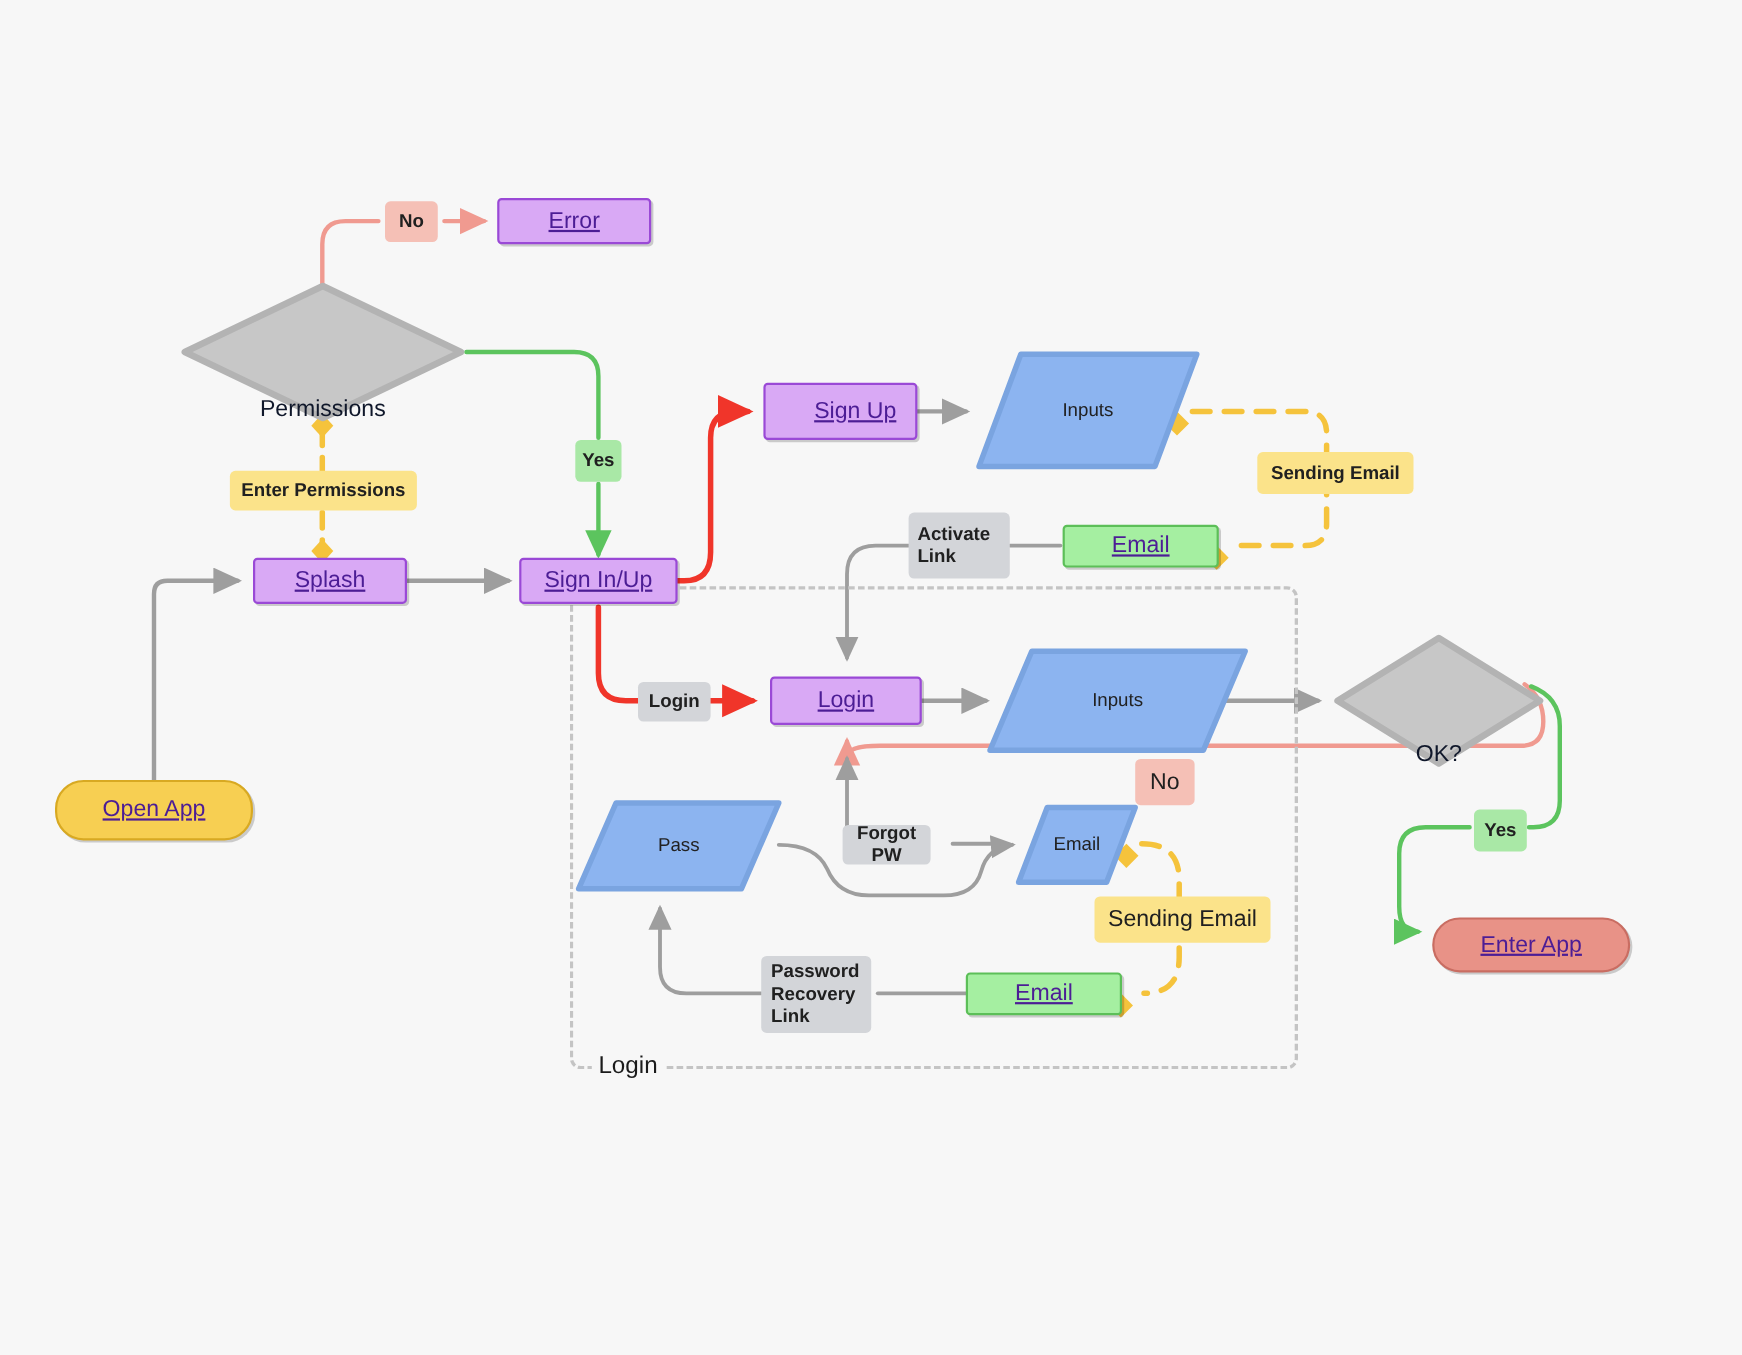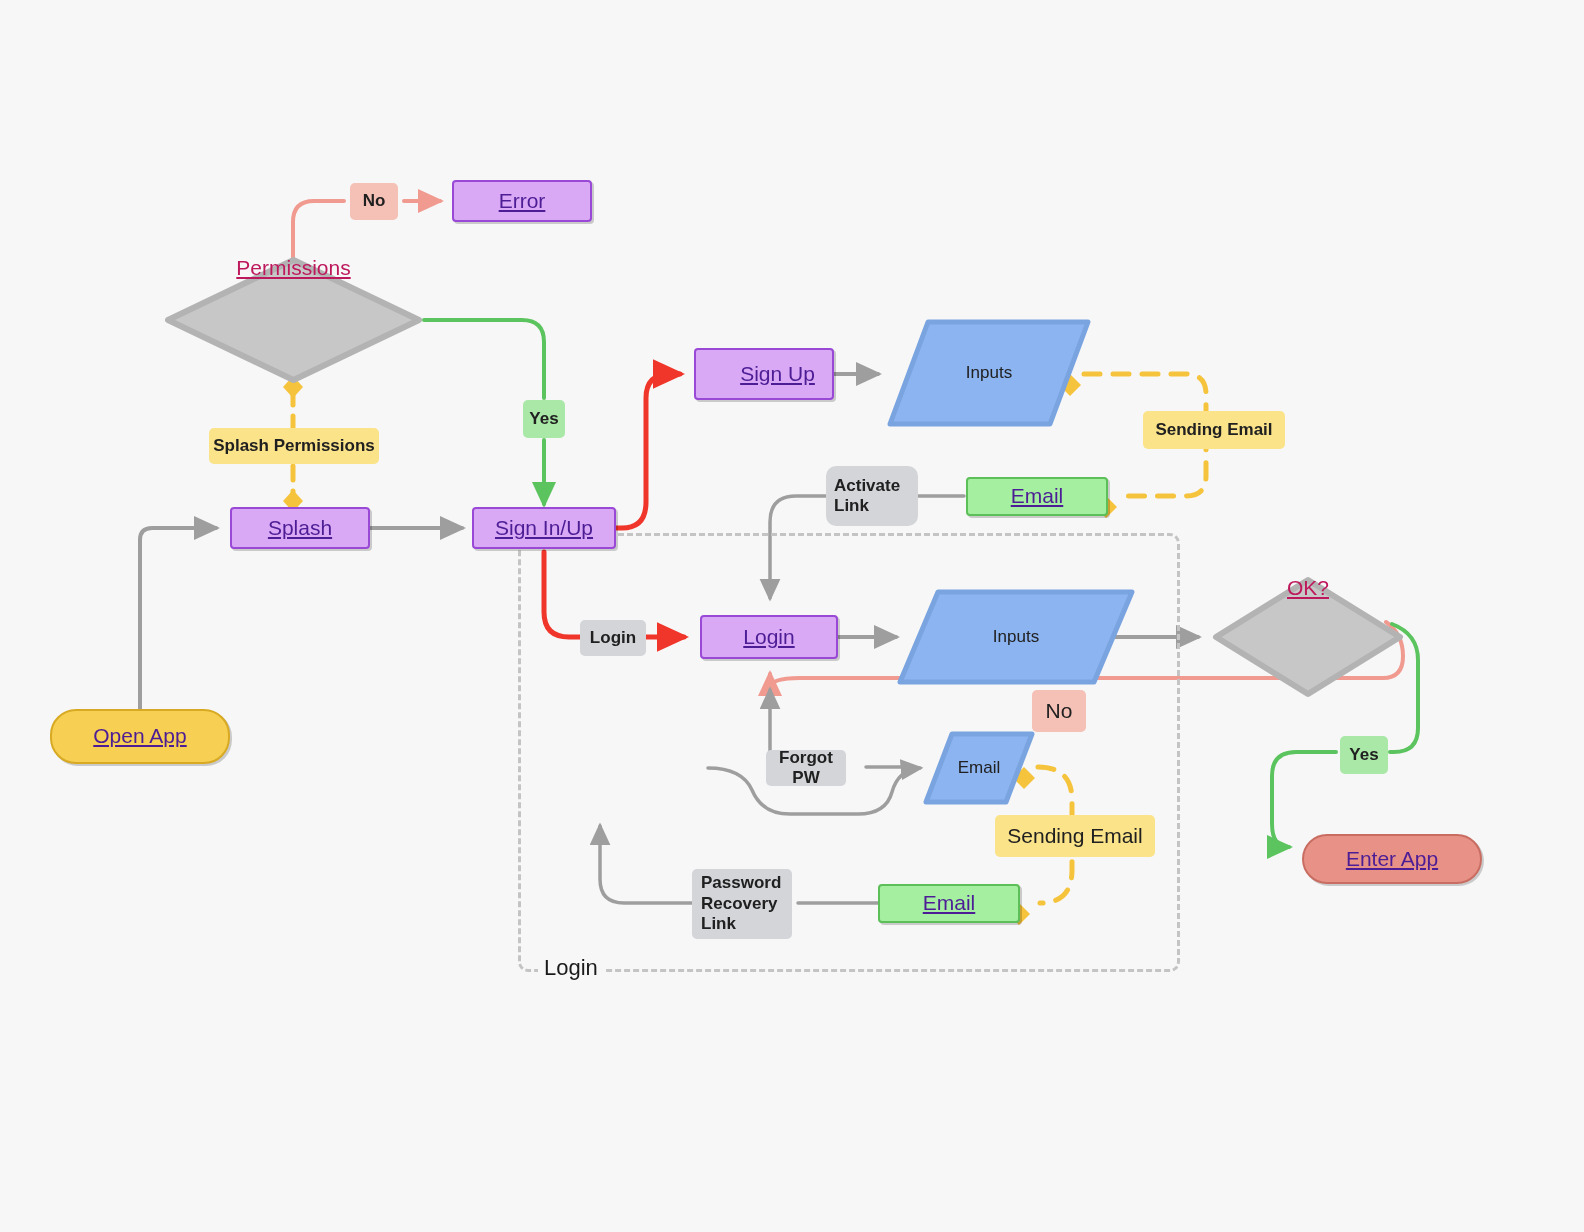--- a/index.html
+++ b/index.html
@@ -40,26 +40,25 @@
   }
   .n-purple { background: #d9a9f5; border-color: #9a49d6; }
   .n-yellow { background: #f7cf52; border-color: #d8a922; border-radius: 26px; }
   .n-red    { background: #e89287; border-color: #c96d62; border-radius: 26px; }
   .n-green  { background: #a5efa1; border-color: #5cbf58; }
 
   
   .diamond {
     position: absolute;
     display: flex;
-    align-items: flex-start;
+    align-items: flex-end;
     justify-content: center;
     font-size: 21px;
-    color: #be185d;
-    user-select: none;
-    text-decoration: underline;
+    color: #0f172a;
+    user-select: none;
   }
   .diamond .dshape {
     position: absolute;
     top: 0; left: 0;
     width: 100%; height: 100%;
   }
   .diamond .dlabel { position: relative; z-index: 2; }
 
   
   .para {
@@ -249,20 +248,26 @@
     <svg class="dshape" viewBox="0 0 192 122" preserveAspectRatio="none">
       <polygon points="96,4 188,61 96,118 4,61" fill="#c7c7c7" stroke="#b3b3b3" stroke-width="6" stroke-linejoin="round"></polygon>
     </svg>
     <span class="dlabel">OK?</span>
   </div>
 
   <div class="node n-red" style="left:1302px; top:822px; width:180px; height:50px;margin-top:12px;">
     <span>Enter App</span>
   </div>
 
+  <div class="para" style="left:522px; top:726px; width:190px; height:86px;">
+    <svg class="pshape" viewBox="0 0 190 86" preserveAspectRatio="none">
+      <polygon points="38,4 186,4 152,82 4,82" fill="#8cb4f0" stroke="#7aa4e0" stroke-width="5" stroke-linejoin="round"></polygon>
+    </svg>
+    <span class="plabel">Pass</span>
+  </div>
 
   <div class="para" style="left:922px; top:730px; width:114px; height:76px;">
     <svg class="pshape" viewBox="0 0 114 76" preserveAspectRatio="none">
       <polygon points="30,4 110,4 84,72 4,72" fill="#8cb4f0" stroke="#7aa4e0" stroke-width="5" stroke-linejoin="round"></polygon>
     </svg>
     <span class="plabel">Email</span>
   </div>
 
   <div class="node n-green" style="left:878px; top:884px; width:142px; height:39px;">
     <span>Email</span>
@@ -270,28 +275,28 @@
 
   <div class="elabel el-redb" style="left:350px; top:183px; width:48px; height:37px;">
     <span>No</span>
   </div>
 
   <div class="elabel el-green" style="left:523px; top:400px; width:42px; height:38px;">
     <span>Yes</span>
   </div>
 
   <div class="elabel el-yellow" style="left:209px; top:428px; width:170px; height:36px;">
-    <span>Splash Permissions</span>
+    <span>Enter Permissions</span>
   </div>
 
   <div class="elabel el-yellow" style="left:1143px; top:411px; width:142px; height:38px;">
     <span>Sending Email</span>
   </div>
 
-  <div class="elabel el-gray" style="left:826px; top:466px; width:92px; height:60px; justify-content:flex-start; padding-left:8px; text-align:left; white-space:pre-line;border-radius:10px;">
+  <div class="elabel el-gray" style="left:826px; top:466px; width:92px; height:60px; justify-content:flex-start; padding-left:8px; text-align:left; white-space:pre-line;">
     <span>Activate
 Link</span>
   </div>
 
   <div class="elabel el-gray" style="left:580px; top:620px; width:66px; height:36px;">
     <span>Login</span>
   </div>
 
   <div class="elabel el-red" style="left:1032px; top:690px; width:54px; height:42px; font-size:21px;">
     <span>No</span>

